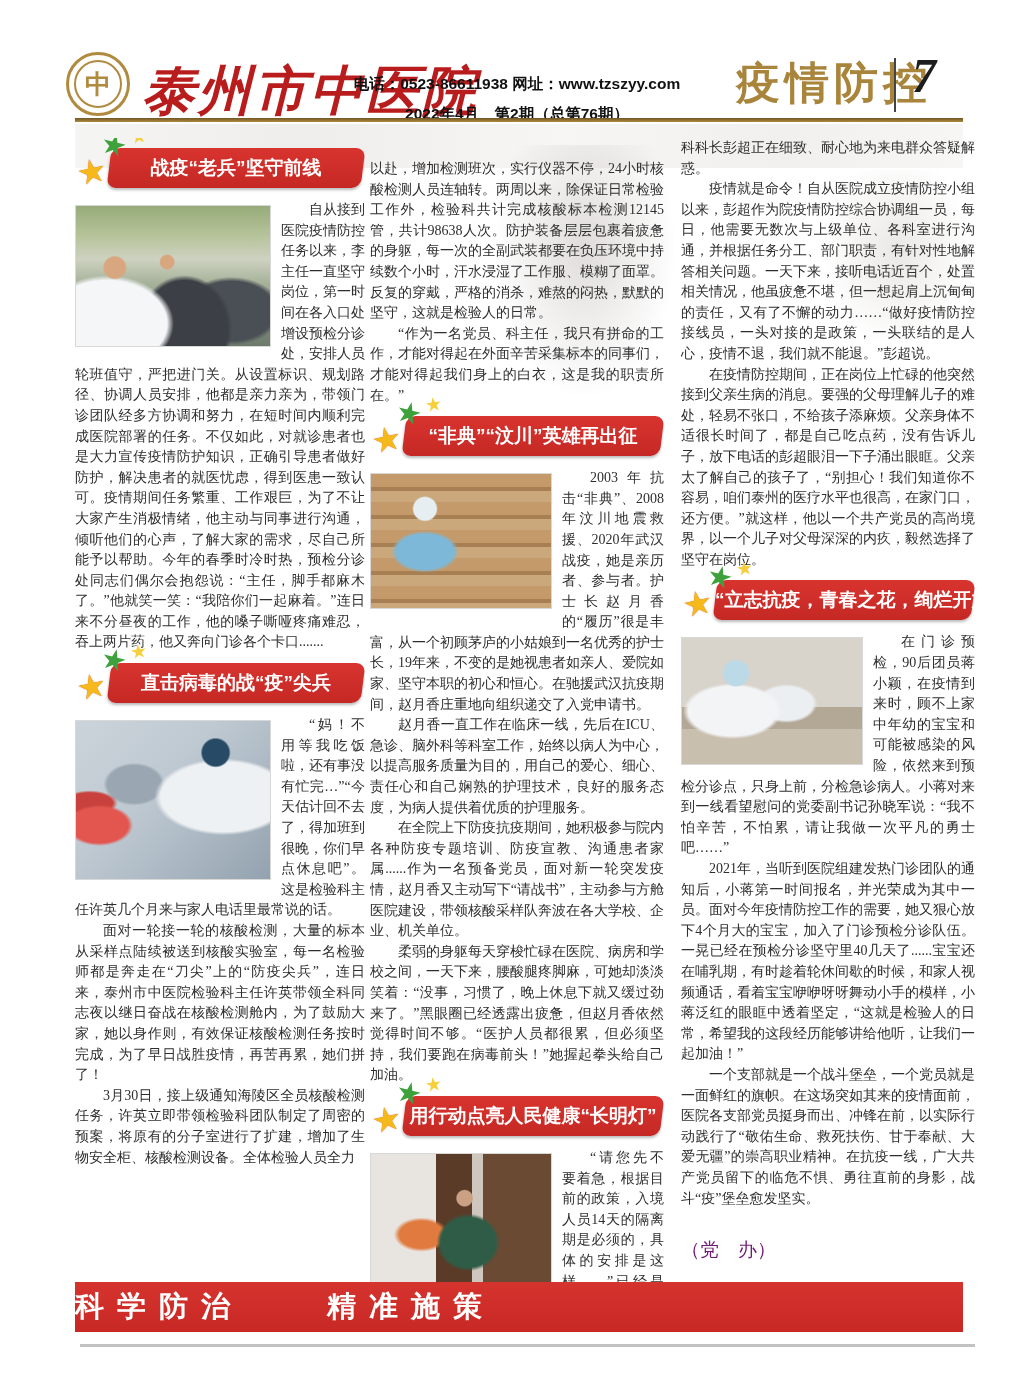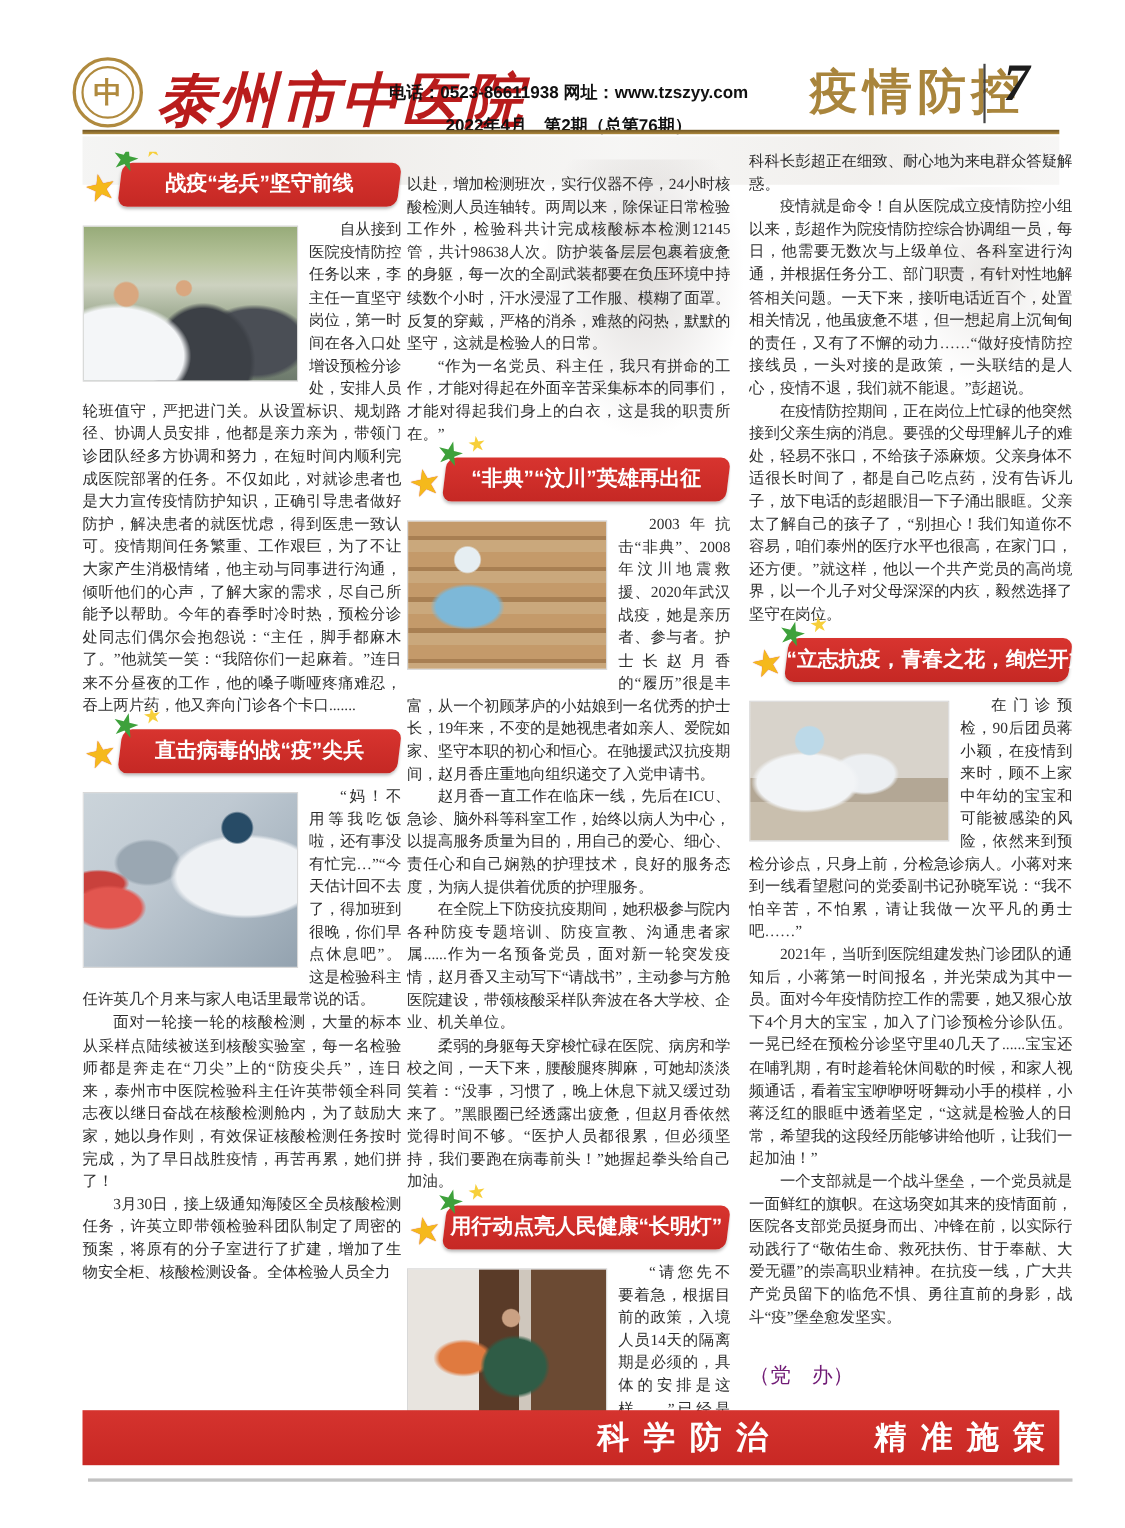--- a/index.html
+++ b/index.html
@@ -78,21 +78,21 @@
       linear-gradient(90deg,#e8e4df 0 36%,#5a3b28 36% 56%,#cfc7bd 56% 62%,#6b4a33 62% 100%);}
   #photo5{width:182px;height:128px;background:
       radial-gradient(circle at 30% 28%,#bcd9e8 0 8%,transparent 9%),
       radial-gradient(ellipse at 28% 58%,#f2f4f6 0 24%,transparent 27%),
       radial-gradient(ellipse at 58% 52%,#eceff2 0 18%,transparent 21%),
       linear-gradient(180deg,#d8d3cb 0 55%,#b3a795 55% 72%,#c9bfae 72% 100%);}
   
   #byline{margin-top:28px;text-align:left;padding-right:34px;font-size:19px;color:#701a75;}
   #footer-banner{position:absolute;left:75px;top:1282px;width:888px;height:50px;
       background:linear-gradient(180deg,#d5332e,#c82824);display:flex;align-items:center;
-      justify-content:flex-end;gap:84px;}
+      justify-content:flex-start;gap:84px;}
   #footer-banner span{color:#fff;font-weight:bold;font-size:29px;letter-spacing:13px;
       font-family:"Liberation Sans","DejaVu Sans",sans-serif;}
   #footer-line{position:absolute;left:80px;top:1344px;width:895px;height:3px;background:#c2c2c2;}
 </style>
 </head>
 <body>
 
 <div id="page">
 
   <div id="logo">

